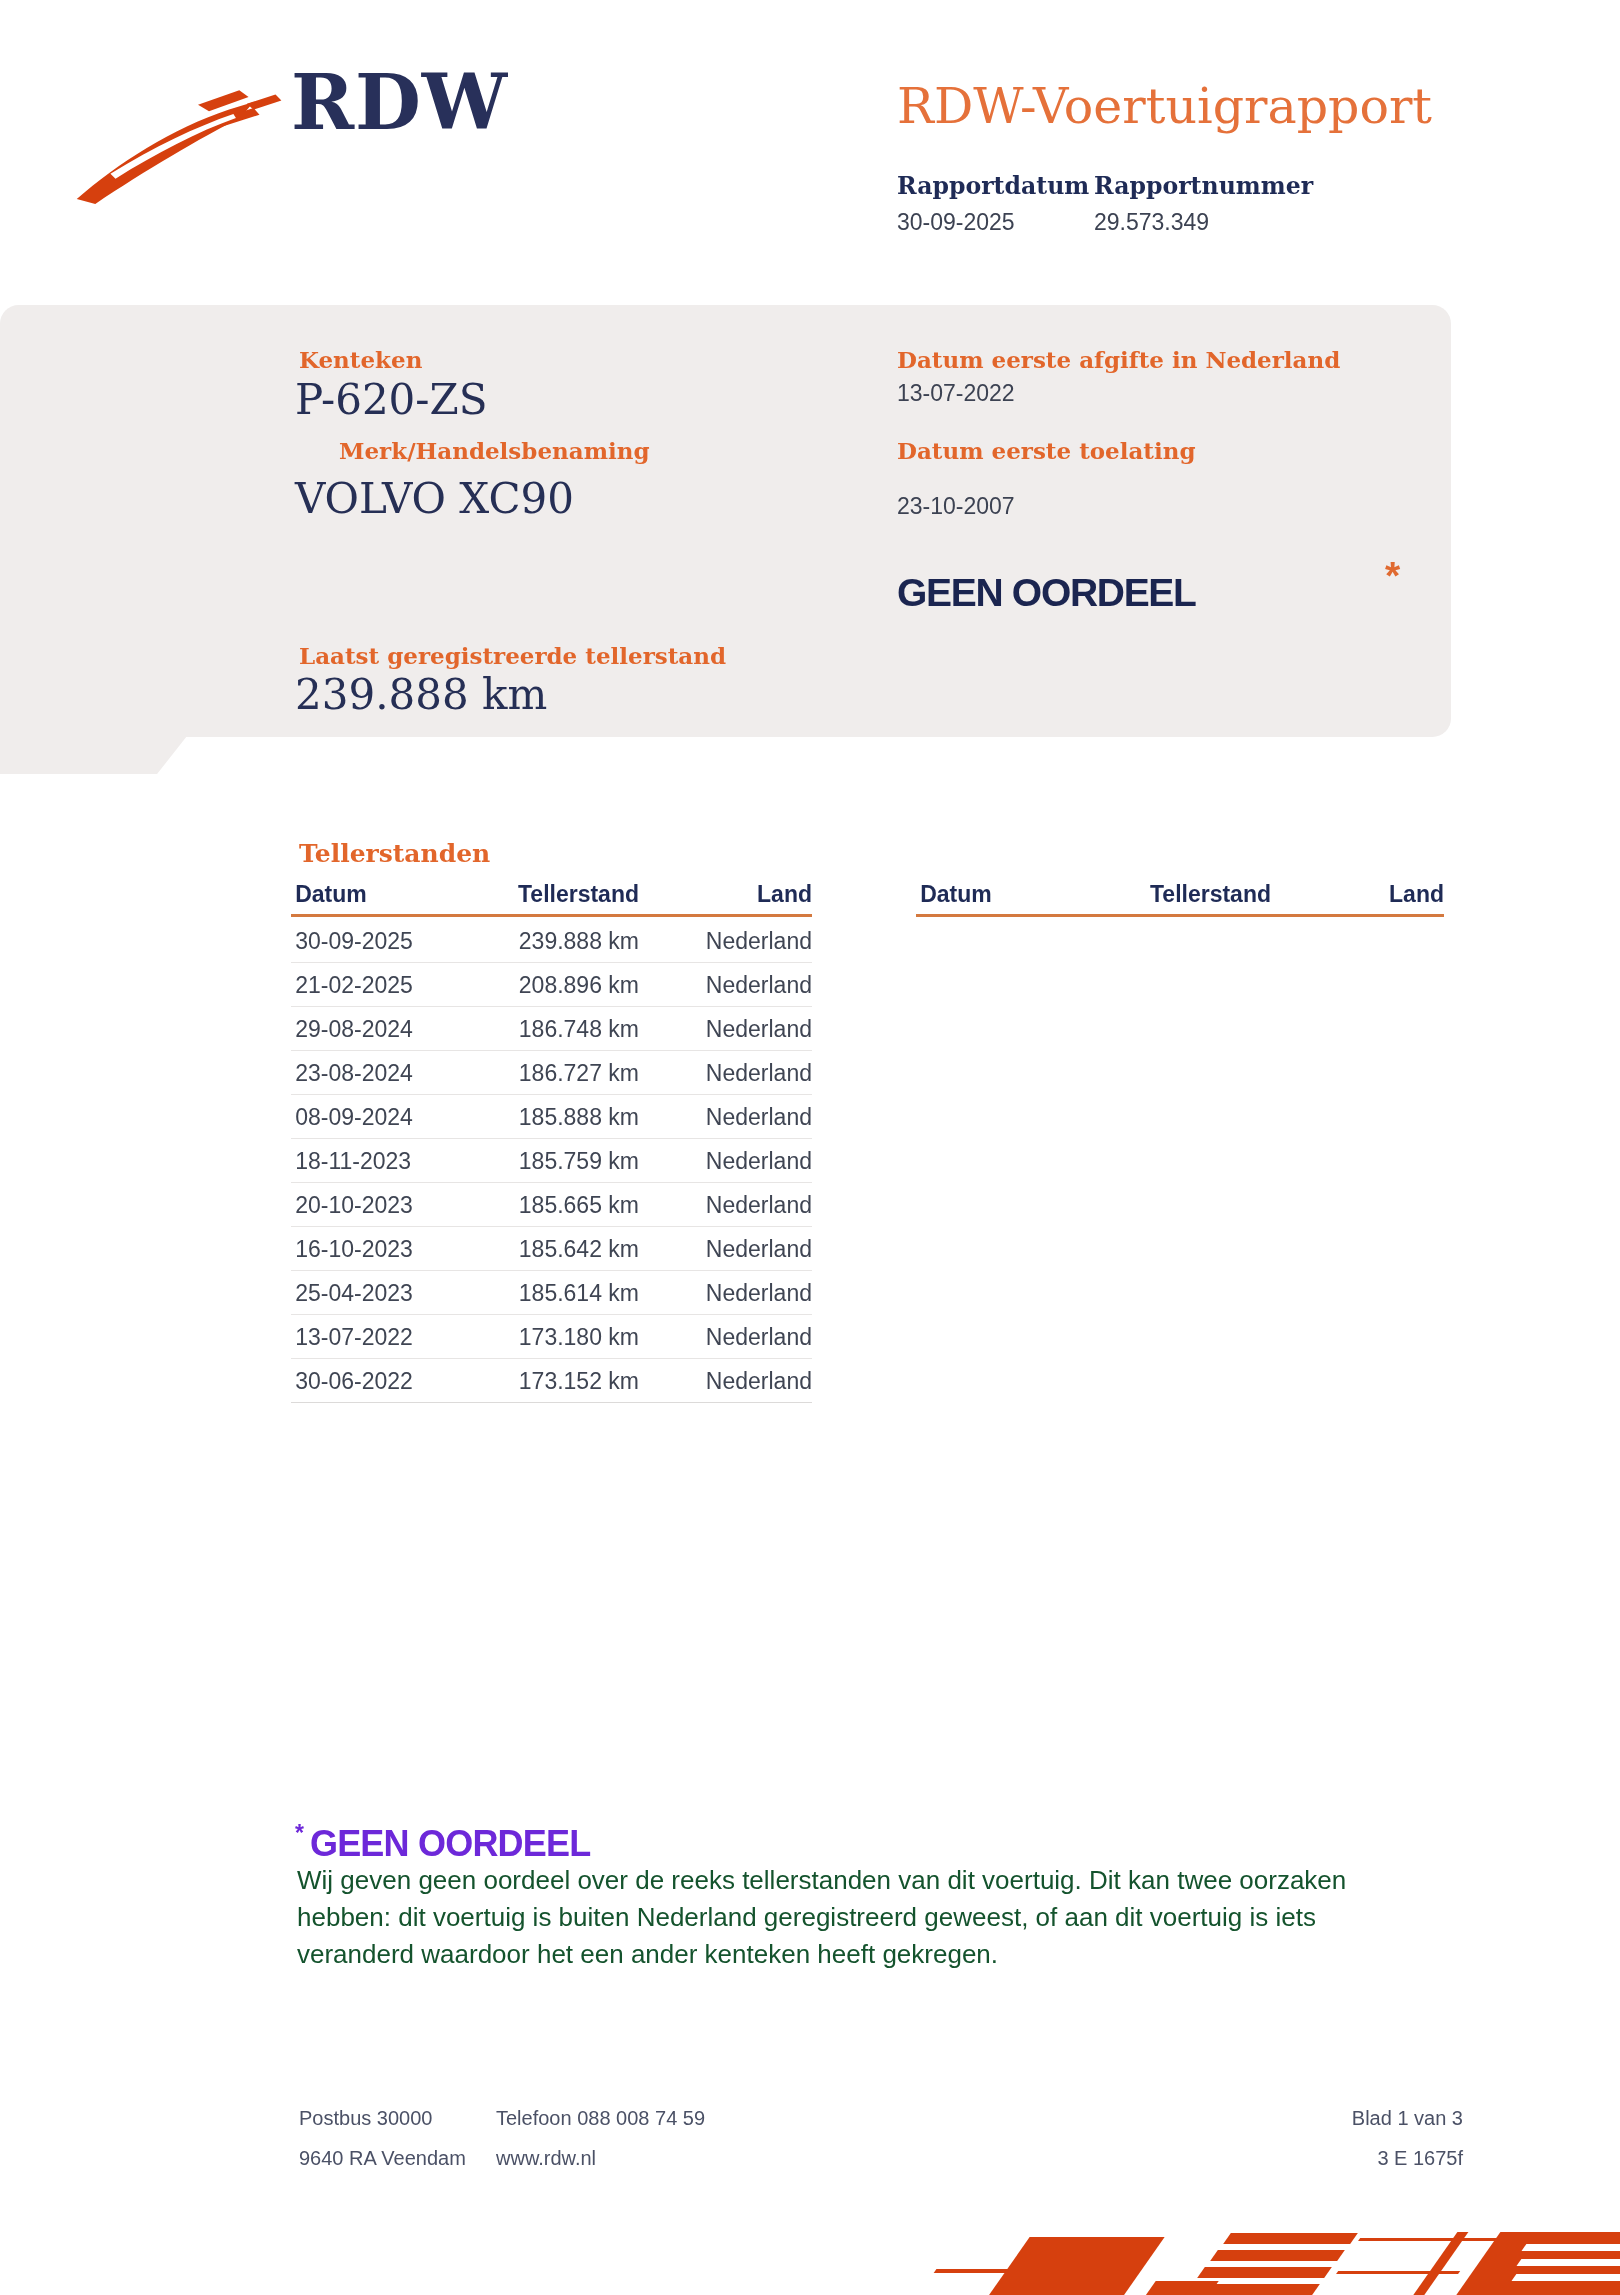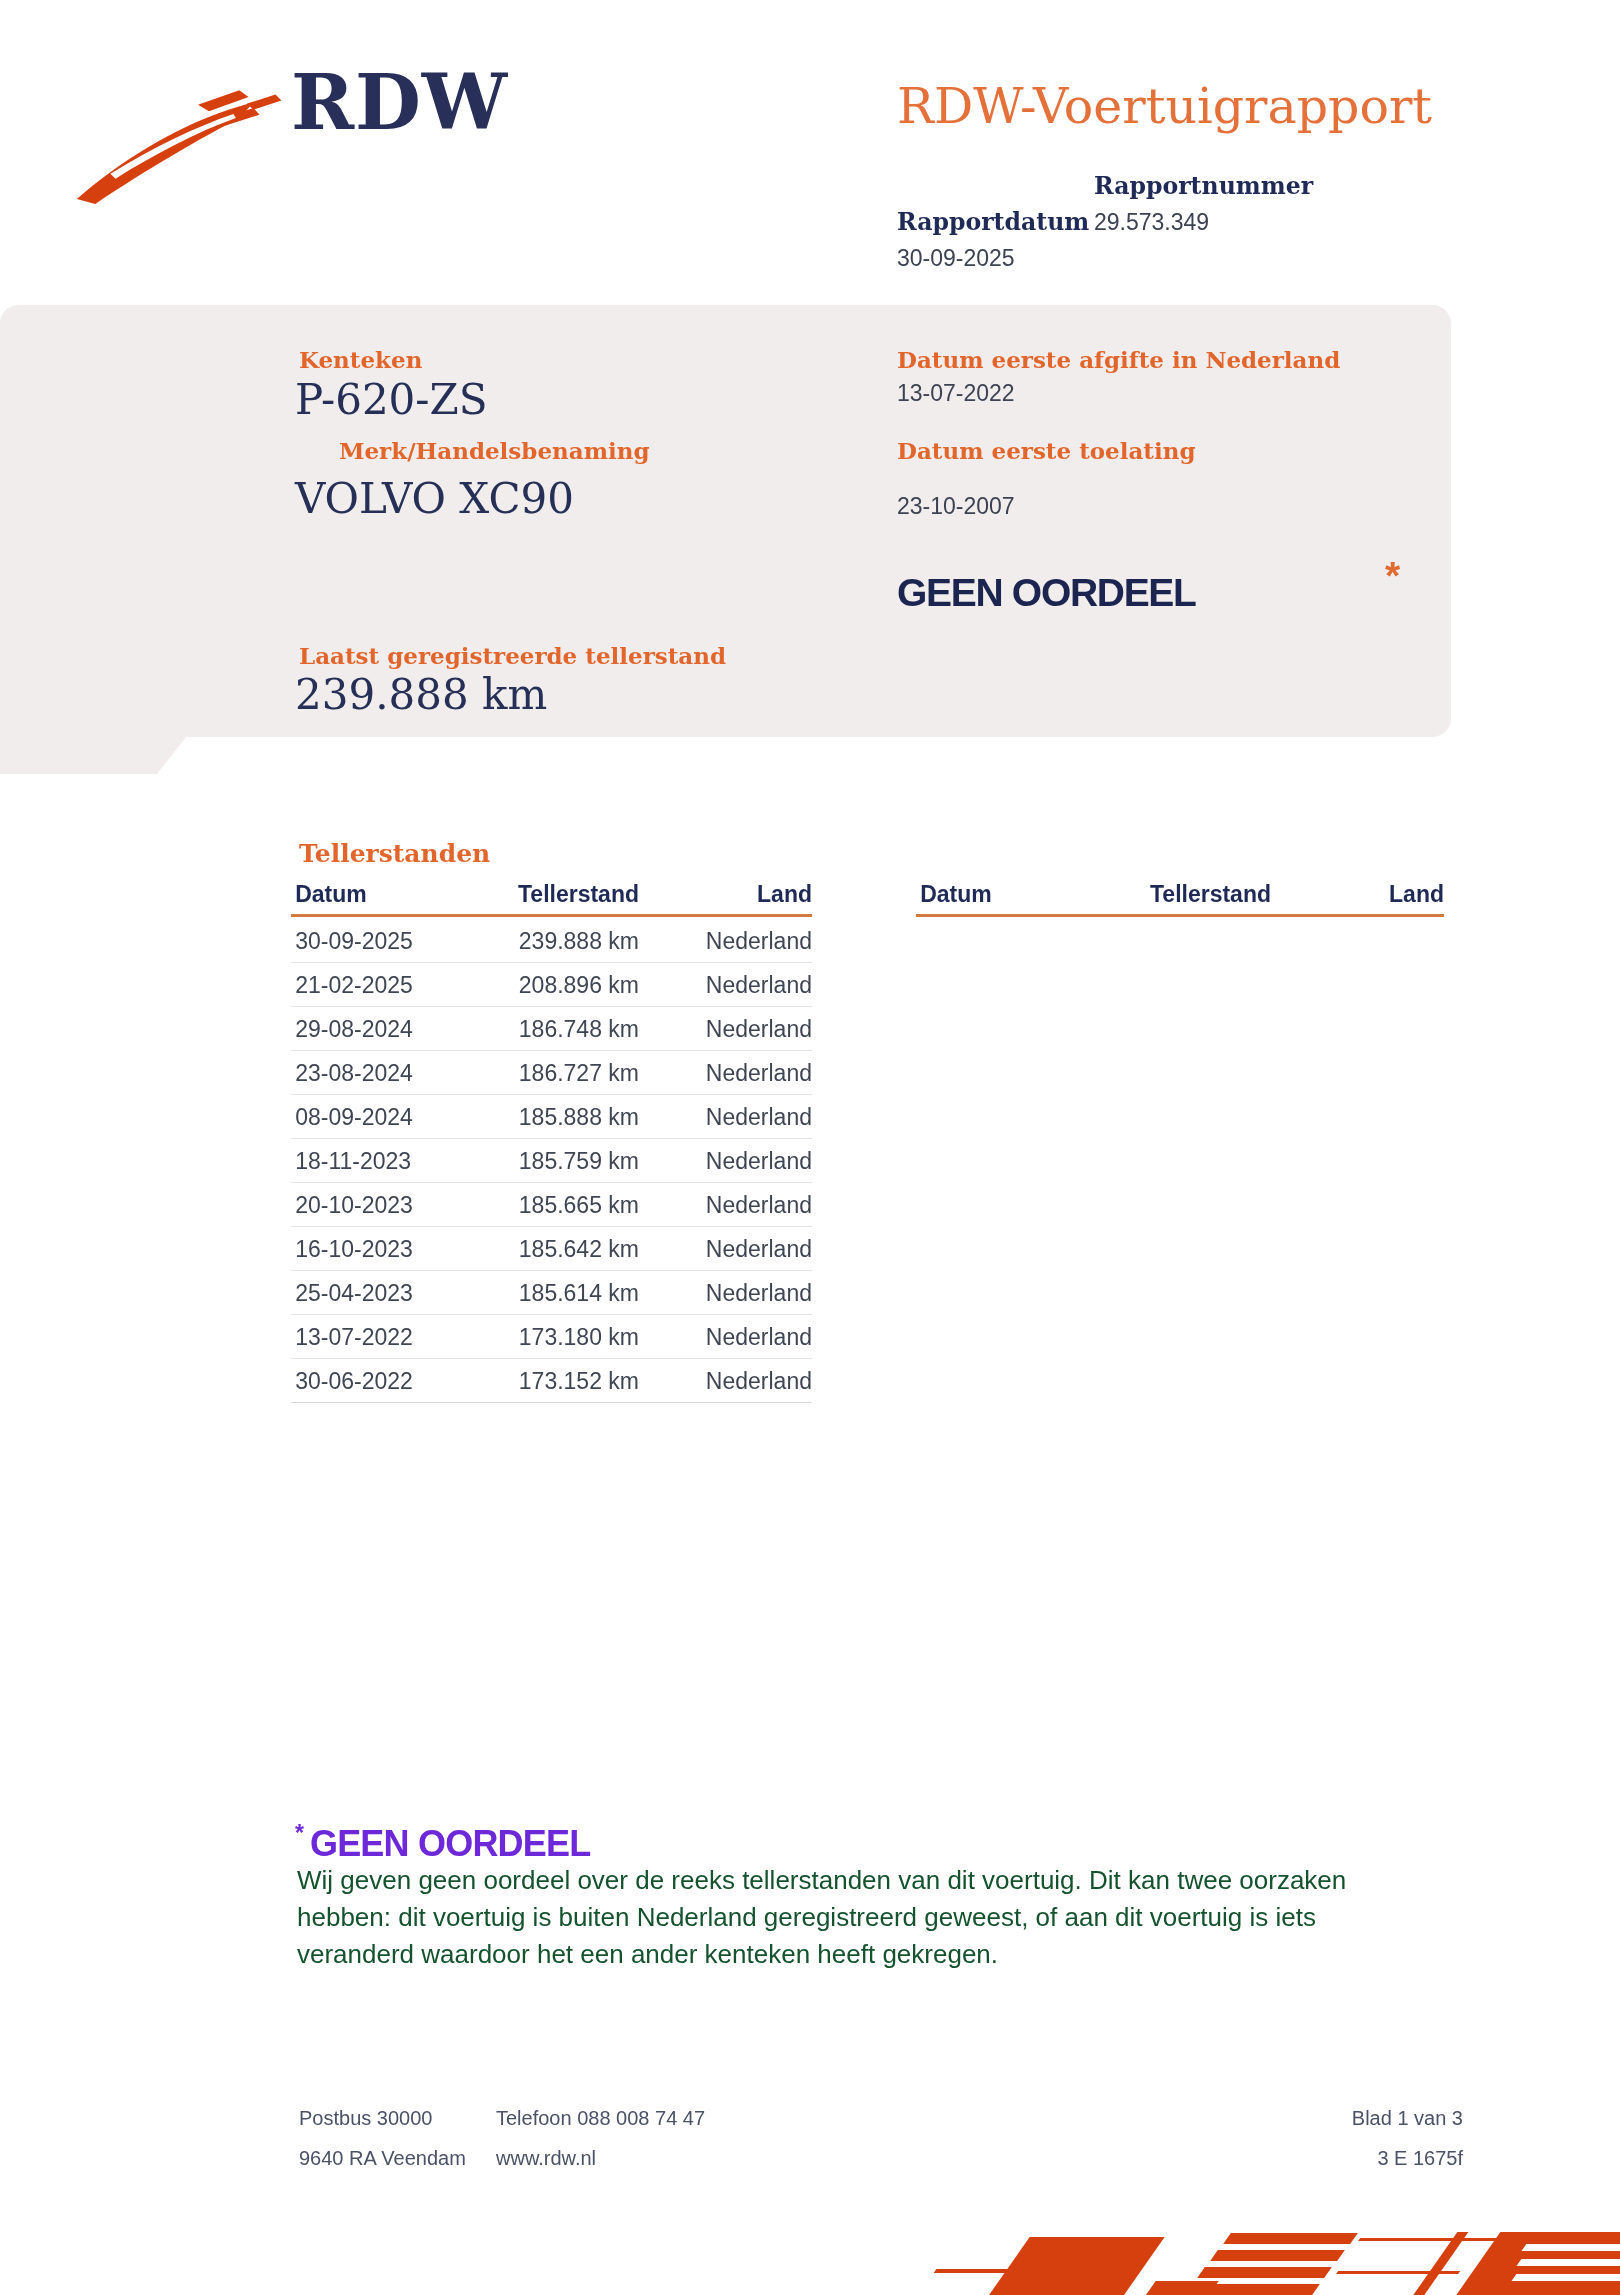--- a/index.html
+++ b/index.html
@@ -32,21 +32,21 @@
     font-family:"DejaVu Serif", serif;
     font-weight:bold;
     font-size:23.6px; line-height:29px;
     color:#1f2b56;
   }
   .hdr-value {
     top:209px;
     font-size:23px; line-height:27px;
     color:#3c4252;
   }
-  .col-a { left:897px;margin-top:36px; }
+  .col-a { left:897px; }
   .col-b { left:1094px; }
 
   
   .card {
     left:0; top:305px; width:1451px; height:432px;
     background:#f0edec;
     border-radius:18.6px 18.6px 18.6px 0;
   }
   .card-tab {
     left:0; top:736px; width:187px; height:38px;
@@ -296,21 +296,21 @@
     <span class="cell value">173.152 km</span>
     <span class="cell country">Nederland</span>
   </div>
 </div>
 
 <div class="abs footnote-head"><span class="star">*</span><span>GEEN OORDEEL</span></div>
 <div class="abs footnote-body">Wij geven geen oordeel over de reeks tellerstanden van dit voertuig. Dit kan twee oorzaken hebben: dit voertuig is buiten Nederland geregistreerd geweest, of aan dit voertuig is iets veranderd waardoor het een ander kenteken heeft gekregen.</div>
 
 <div class="abs foot f-row1 f-c1">Postbus 30000</div>
 <div class="abs foot f-row2 f-c1">9640 RA Veendam</div>
-<div class="abs foot f-row1 f-c2">Telefoon 088 008 74 47</div>
+<div class="abs foot f-row1 f-c2">Telefoon 088 008 74 59</div>
 <div class="abs foot f-row2 f-c2">www.rdw.nl</div>
 <div class="abs foot f-row1 f-c3">Blad 1 van 3</div>
 <div class="abs foot f-row2 f-c3">3 E 1675f</div>
 
 <div class="abs stripes">
   <div class="p" style="left:1.7px;   top:39px; width:97px; height:4.2px;"></div>
   <div class="p" style="left:76px;  top:6.8px;  width:135px; height:59px;"></div>
   <div class="p" style="left:218px; top:51px; width:63px;  height:13.5px;"></div>
 
   <div class="p" style="left:294px; top:3.4px;  width:127px; height:11px;"></div>

